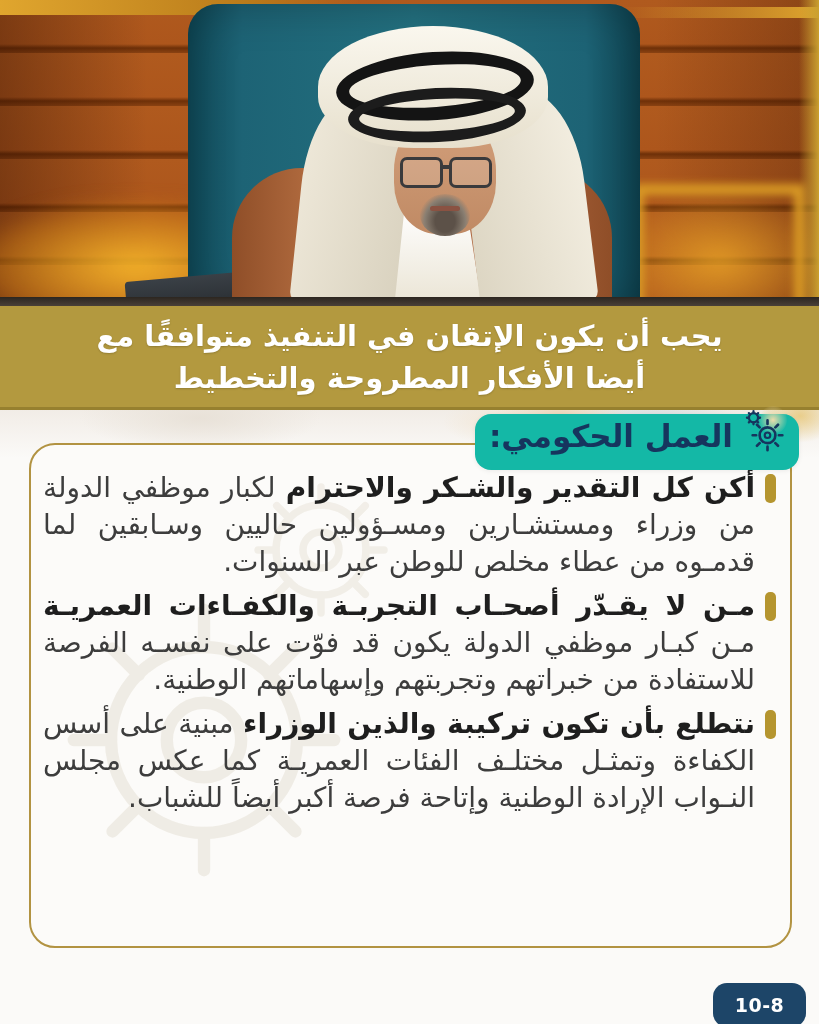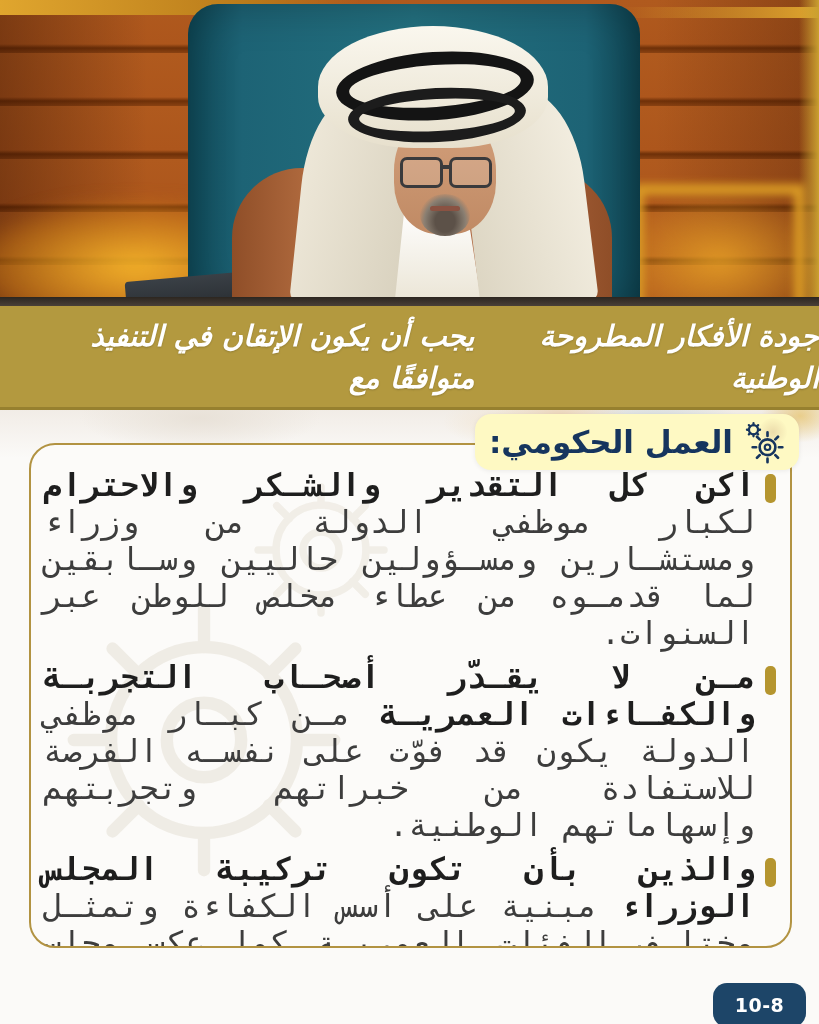--- a/index.html
+++ b/index.html
@@ -60,52 +60,52 @@
   .agal2{position:absolute;left:348px;top:88px;width:156px;height:32px;z-index:12;
     border:11px solid #1c1c1c;border-radius:50%;transform:rotate(-3deg);}
   .glasses{position:absolute;left:398px;top:157px;width:96px;height:30px;z-index:13;}
   .lens{position:absolute;width:37px;height:25px;border:3px solid #3a3a3c;border-radius:7px;background:rgba(255,255,255,.14);}
   .lens.l{left:2px;top:0;}
   .lens.r{right:2px;top:0;}
   .bridge{position:absolute;left:42px;top:8px;width:12px;height:4px;background:#3a3a3c;}
   
   .banner{position:absolute;top:306px;left:0;width:819px;height:104px;box-sizing:border-box;z-index:4;
     background:#b3993f;border-bottom:3px solid #97802f;
-    display:flex;flex-direction:row;align-items:center;justify-content:center;font-style:italic;}
+    display:flex;flex-direction:column;align-items:center;justify-content:center;}
   .banner-line{color:#ffffff;font-weight:bold;font-size:29px;line-height:42px;direction:rtl;
     text-shadow:0 1px 2px rgba(0,0,0,.18);}
   
   .blur-strip{position:absolute;top:398px;left:0;width:819px;height:60px;z-index:1;
     background:
       radial-gradient(ellipse 95px 42px at 560px 18px,rgba(236,213,183,.95),rgba(0,0,0,0) 70%),
       radial-gradient(ellipse 130px 48px at 655px 30px,rgba(175,200,214,.55),rgba(0,0,0,0) 70%),
       radial-gradient(ellipse 75px 32px at 495px 24px,rgba(242,231,215,.95),rgba(0,0,0,0) 70%),
       radial-gradient(ellipse 55px 38px at 800px 18px,rgba(228,188,88,.65),rgba(0,0,0,0) 70%),
       radial-gradient(ellipse 160px 45px at 200px 20px,rgba(231,224,214,.9),rgba(0,0,0,0) 75%),
       linear-gradient(180deg,#efe9e2,#fbfaf8);}
   
   .section-label{position:absolute;top:414px;right:20px;height:56px;z-index:10;
-    background:#fef9c3;border-radius:16px;padding:2px 14px;box-sizing:border-box;
-    display:flex;align-items:center;gap:10px;direction:rtl;
+    background:#14b8a6;border-radius:16px;padding:18px 14px;box-sizing:border-box;
+    display:flex;align-items:flex-end;gap:10px;direction:rtl;
     box-shadow:0 1px 5px rgba(0,0,0,.07);}
   .gear-wrap{position:relative;width:42px;height:44px;flex:0 0 42px;}
   .gear-halo{position:absolute;right:-2px;top:-2px;width:28px;height:28px;border-radius:50%;
     background:radial-gradient(circle,#ecdcab,rgba(236,220,171,0) 75%);}
   .gear-wrap svg{position:absolute;inset:0;}
   .section-title{font-size:31px;font-weight:bold;color:#16355e;line-height:1;white-space:nowrap;}
   
   .card{position:absolute;top:443px;left:29px;width:763px;height:505px;box-sizing:border-box;z-index:5;
     border:2px solid #b29342;border-radius:26px;background:#fcfbf9;
     padding:24px 14px 0 12px;direction:rtl;overflow:hidden;}
   .wm{position:absolute;z-index:0;opacity:.55;}
   .wm1{left:18px;top:140px;width:310px;height:310px;}
   .wm2{left:215px;top:30px;width:150px;height:150px;}
   .bullet{display:flex;gap:10px;margin-bottom:7px;position:relative;z-index:2;}
   .marker{flex:0 0 11px;width:11px;height:29px;border-radius:5px;background:#b5952f;margin-top:5px;}
-  .bullet p{margin:0;font-size:32px;line-height:37px;color:#3d3d3d;text-align:justify;font-family:Liberation Mono, monospace;}
+  .bullet p{margin:0;font-size:28px;line-height:37px;color:#3d3d3d;text-align:justify;}
   .bullet p b{color:#1e1e1e;}
   
   .page-badge{position:absolute;top:983px;right:13px;width:93px;height:44px;z-index:10;
     background:#1d4568;border-radius:14px;color:#ffffff;font-weight:bold;font-size:19px;
     display:flex;align-items:center;justify-content:center;direction:ltr;letter-spacing:.5px;}
 </style>
 </head>
 <body>
 
 <div class="photo">
@@ -133,21 +133,21 @@
   <div class="glasses">
     <div class="lens l"></div>
     <div class="lens r"></div>
     <div class="bridge"></div>
   </div>
   <div class="table-edge"></div>
 </div>
 
 <div class="banner">
   <div class="banner-line">يجب أن يكون الإتقان في التنفيذ متوافقًا مع</div>
-  <div class="banner-line">جودة الأفكار المطروحة الوطنية</div>
+  <div class="banner-line">أيضا الأفكار المطروحة والتخطيط</div>
 </div>
 
 <div class="blur-strip"></div>
 
 <div class="section-label">
   <span class="gear-wrap">
     <span class="gear-halo"></span>
     <svg viewBox="0 0 48 48" width="42" height="44">
       <g fill="none" stroke="#16355e" stroke-width="3" stroke-linecap="round">
         <circle cx="28" cy="30" r="9"></circle>
@@ -182,17 +182,17 @@
   <div class="bullet">
     <span class="marker"></span>
     <p><b>أكن كل التقدير والشـكر والاحترام</b><span> لكبار موظفي الدولة من وزراء ومستشـارين ومسـؤولين حاليين وسـابقين لما قدمـوه من عطاء مخلص للوطن عبر السنوات.</span></p>
   </div>
   <div class="bullet">
     <span class="marker"></span>
     <p><b>مـن لا يقـدّر أصحـاب التجربـة والكفـاءات العمريـة</b><span> مـن كبـار موظفي الدولة يكون قد فوّت على نفسـه الفرصة للاستفادة من خبراتهم وتجربتهم وإسهاماتهم الوطنية.</span></p>
   </div>
   <div class="bullet">
     <span class="marker"></span>
-    <p><b>والذين بأن تكون تركيبة المجلس الوزراء</b><span> مبنية على أسس الكفاءة وتمثـل مختلـف الفئات العمريـة كما عكس مجلس النـواب الإرادة الوطنية وإتاحة فرصة أكبر أيضاً للشباب.</span></p>
+    <p><b>نتطلع بأن تكون تركيبة والذين الوزراء</b><span> مبنية على أسس الكفاءة وتمثـل مختلـف الفئات العمريـة كما عكس مجلس النـواب الإرادة الوطنية وإتاحة فرصة أكبر أيضاً للشباب.</span></p>
   </div>
 </div>
 
 <div class="page-badge">10-8</div>
 
 </body></html>

